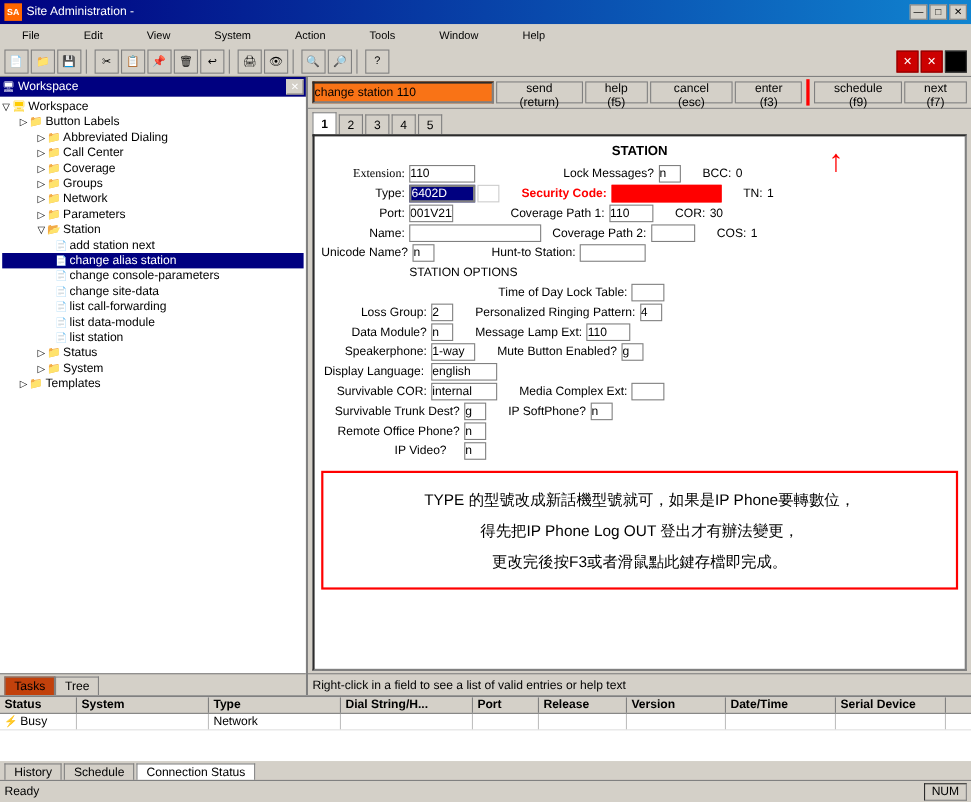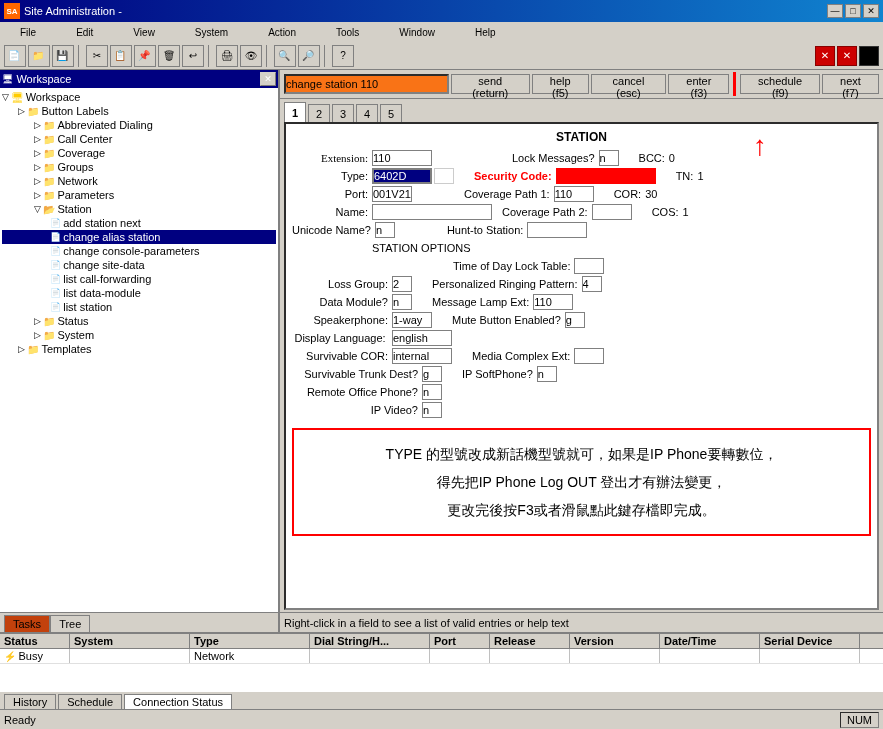--- a/index.html
+++ b/index.html
@@ -346,21 +346,21 @@
               <input type="text" style="width: 20px; height: 16px; border: 1px solid rgb(128, 128, 128); font-size: 11px;" value="g">
               <span style="margin-left:20px;">IP SoftPhone?</span>
               <input type="text" style="width: 20px; height: 16px; border: 1px solid rgb(128, 128, 128); font-size: 11px; margin-left: 4px;" value="n">
             </div>
 
             <div style="display:flex;align-items:center;margin-bottom:2px;">
               <span style="min-width:130px;text-align:right;padding-right:4px;">Remote Office Phone?</span>
               <input type="text" style="width: 20px; height: 16px; border: 1px solid rgb(128, 128, 128); font-size: 11px;" value="n">
             </div>
             <div style="display:flex;align-items:center;margin-bottom:2px;">
-              <span style="min-width:130px;text-align:right;padding-right:4px;">IP Video?</span>
+              <span style="min-width:130px;text-align:right;padding-right:16px;">IP Video?</span>
               <input type="text" style="width: 20px; height: 16px; border: 1px solid rgb(128, 128, 128); font-size: 11px;" value="n">
             </div>
           </div>
         </div>
 
         <div style="border:2px solid red;margin:8px 0;padding:10px 20px;text-align:center;font-size:14px;line-height:2.0;">
           <div>TYPE 的型號改成新話機型號就可，如果是IP Phone要轉數位，</div>
           <div>得先把IP Phone Log OUT 登出才有辦法變更，</div>
           <div>更改完後按F3或者滑鼠點此鍵存檔即完成。</div>
         </div>

